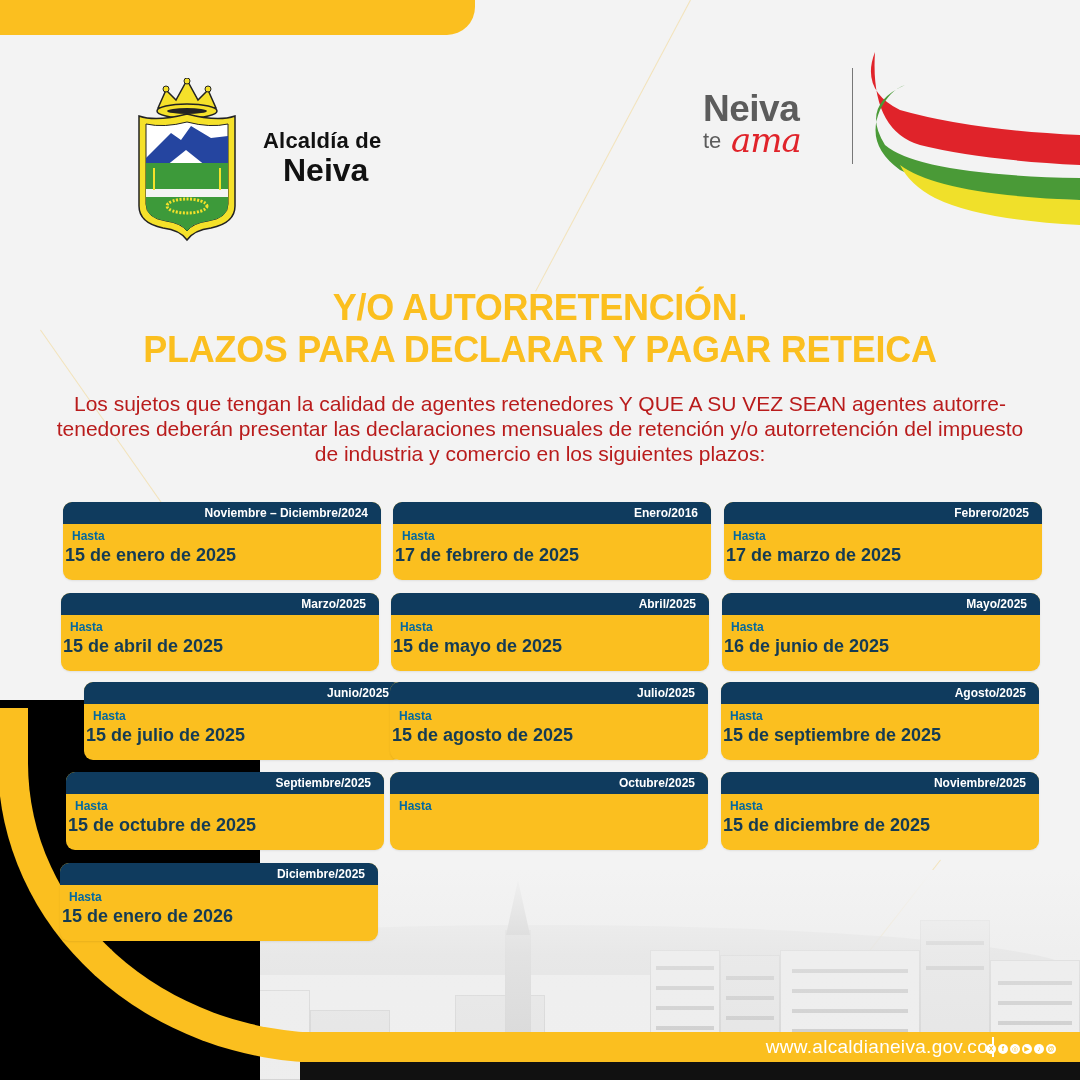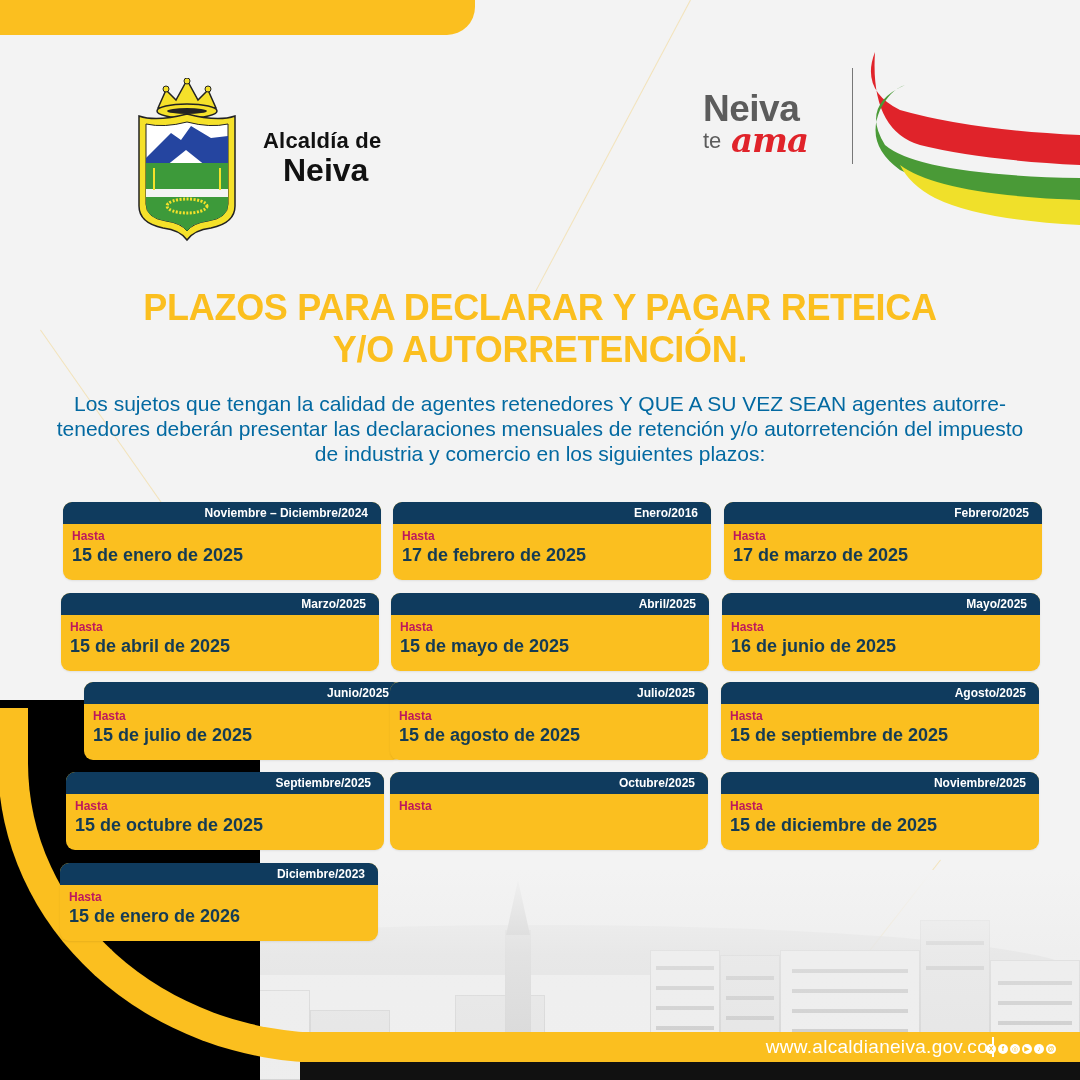--- a/index.html
+++ b/index.html
@@ -62,47 +62,47 @@
 
   
   .crest { position: absolute; left: 136px; top: 78px; width: 102px; height: 164px; }
   .alc-text { position: absolute; left: 263px; top: 128px; color: #111; }
   .alc-line1 { font-size: 22px; font-weight: 600; letter-spacing: .2px; }
   .alc-line2 { font-size: 32px; font-weight: 800; margin-left: 20px; margin-top: -2px; }
 
   .nta { position: absolute; left: 703px; top: 90px; }
   .nta-neiva { font-size: 37px; font-weight: 800; color: #5c5c5c; letter-spacing: -.5px; line-height: 38px; }
   .nta-te { position: absolute; left: 0; top: 38px; font-size: 22px; color: #5c5c5c; }
-  .nta-ama { position: absolute; left: 28px; top: 30px; font-size: 34px; color: #e0232a; font-style: italic; font-family: "DejaVu Serif", serif; font-weight: bold; letter-spacing: -1px; }
+  .nta-ama { position: absolute; left: 28px; top: 30px; font-size: 34px; color: #e0232a; font-style: italic; font-family: "DejaVu Serif", serif; font-weight: normal; letter-spacing: -1px; }
   .nta-divider { position: absolute; left: 852px; top: 68px; width: 1px; height: 96px; background: #777; }
   .ribbons { position: absolute; left: 860px; top: 50px; width: 220px; height: 180px; }
 
   
   .title {
     position: absolute; left: 0; right: 0; top: 287px; text-align: center;
     color: #fbbf1f; font-weight: 800; font-size: 36px; line-height: 42px; letter-spacing: -.3px;
     font-family: "Liberation Sans", sans-serif;
   }
   .intro {
     position: absolute; left: 48px; right: 48px; top: 391px; text-align: center;
-    color: #0369a1; font-size: 21px; line-height: 25px;
+    color: #b91c1c; font-size: 21px; line-height: 25px;
     font-family: "Liberation Sans Narrow", "Liberation Sans", sans-serif;
   }
 
   
   .card {
     position: absolute; width: 318px; height: 78px; border-radius: 9px; overflow: hidden;
     background: #fbbf1f; box-shadow: 0 1px 2px rgba(0,0,0,.08);
   }
   .card-head {
     height: 22px; background: #0f3b5e; color: #fff; text-align: right;
     font-size: 12px; font-weight: bold; line-height: 22px; padding-right: 13px;
   }
-  .card-hasta { font-size: 12px; font-weight: bold; color: #be185d; padding-left: 9px; margin-top: 5px; line-height: 14px; }
-  .card-date { font-size: 18px; font-weight: bold; color: #143b54; padding-left: 9px; line-height: 22px; margin-top: 1px; }
+  .card-hasta { font-size: 12px; font-weight: bold; color: #0369a1; padding-left: 9px; margin-top: 5px; line-height: 14px; }
+  .card-date { font-size: 18px; font-weight: bold; color: #143b54; padding-left: 2px; line-height: 22px; margin-top: 1px; }
 </style>
 </head>
 <body>
 
 <div class="canvas">
 
   <div class="top-band"></div>
 
   <div class="deco-line" style="left:40px;top:330px;width:1px;height:260px;transform:rotate(-35deg);transform-origin:top;"></div>
   <div class="deco-line" style="left:690px;top:0px;width:1px;height:330px;transform:rotate(28deg);transform-origin:top;"></div>
@@ -198,22 +198,22 @@
     <div class="nta-ama">ama</div>
   </div>
   <div class="nta-divider"></div>
   <svg class="ribbons" viewBox="0 0 220 180">
     <path d="M15 2 Q0 40 40 60 Q110 80 220 85 L220 115 Q120 110 60 95 Q10 80 15 2 Z" fill="#e0232a"></path>
     <path d="M45 35 Q0 55 25 95 Q60 125 220 128 L220 150 Q100 150 40 120 Q5 95 20 60 Q30 40 45 35 Z" fill="#4a9a37"></path>
     <path d="M40 115 Q80 145 220 150 L220 175 Q120 170 75 148 Q50 135 40 115 Z" fill="#f0e02a"></path>
   </svg>
 
   <div class="title">
+    <div>Y/O AUTORRETENCIÓN.</div>
     <div>PLAZOS PARA DECLARAR Y PAGAR RETEICA</div>
-    <div>Y/O AUTORRETENCIÓN.</div>
   </div>
 
   <div class="intro">Los sujetos que tengan la calidad de agentes retenedores Y QUE A SU VEZ SEAN agentes autorre-tenedores deberán presentar las declaraciones mensuales de retención y/o autorretención del impuesto de industria y comercio en los siguientes plazos:</div>
 
   <div id="cards">
     <div class="card" style="left:63px;top:502px;">
       <div class="card-head">Noviembre – Diciembre/2024</div>
       <div class="card-hasta">Hasta</div>
       <div class="card-date">15 de enero de 2025</div>
     </div>
@@ -269,19 +269,19 @@
       <div class="card-head">Octubre/2025</div>
       <div class="card-hasta">Hasta</div>
     </div>
     <div class="card" style="left:721px;top:772px;">
       <div class="card-head">Noviembre/2025</div>
       <div class="card-hasta">Hasta</div>
       <div class="card-date">15 de diciembre de 2025</div>
     </div>
 
     <div class="card" style="left:60px;top:863px;">
-      <div class="card-head">Diciembre/2023</div>
+      <div class="card-head">Diciembre/2025</div>
       <div class="card-hasta">Hasta</div>
       <div class="card-date">15 de enero de 2026</div>
     </div>
   </div>
 
 </div>
 
 </body></html>

